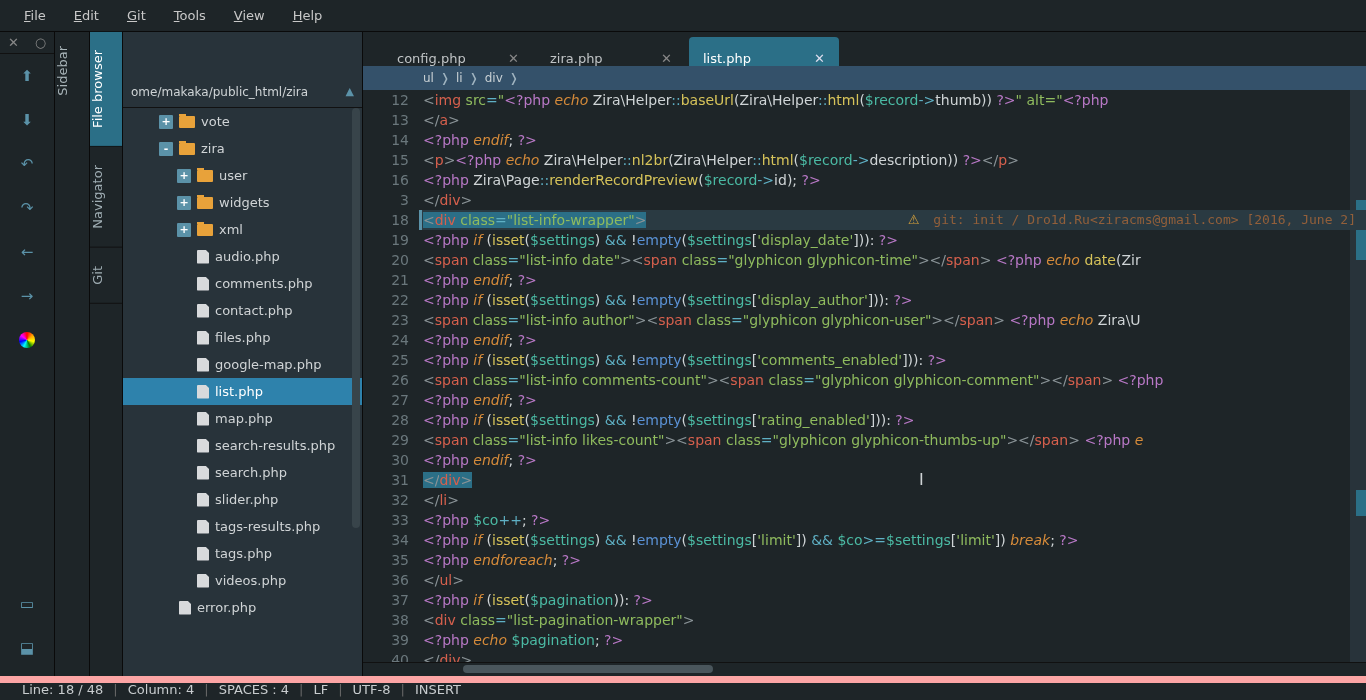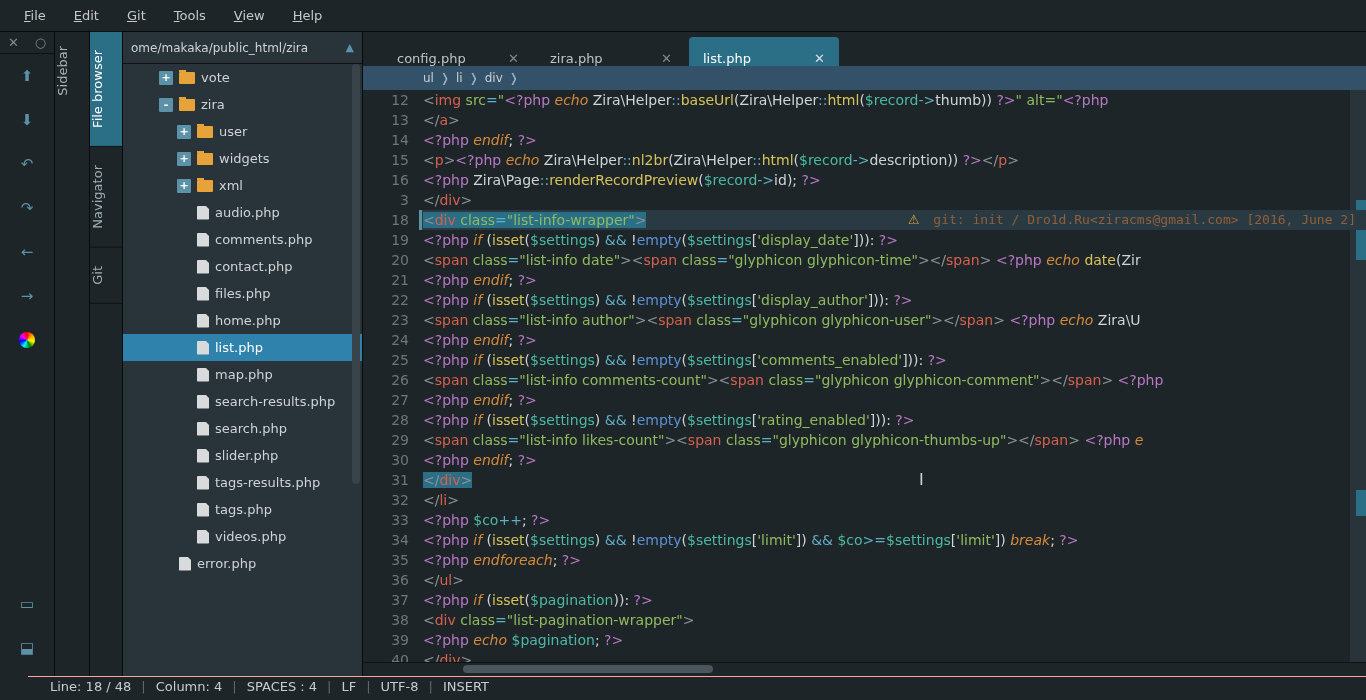--- a/index.html
+++ b/index.html
@@ -14,21 +14,21 @@
 .left-gutter .icons { display: flex; flex-direction: column; align-items: center; }
 .left-gutter .icon { width: 32px; height: 32px; display: flex; align-items: center; justify-content: center; color: #5b92a8; margin: 6px 0; cursor: pointer; font-size: 15px; }
 .left-gutter .spacer { flex: 1; }
 .left-gutter .bottom-icons { display: flex; flex-direction: column; align-items: center; padding-bottom: 6px; }
 .sidebar-col { width: 35px; background: #1e2528; display: flex; flex-direction: column; border-right: 1px solid #0a0a0a; }
 .sidebar-col .rotated { writing-mode: vertical-rl; transform: rotate(180deg); padding: 14px 0; text-align: center; color: #a8b4b8; font-size: 13px; cursor: pointer; }
 .panel-tabs { width: 33px; background: #1e2528; display: flex; flex-direction: column; border-right: 1px solid #0a0a0a; }
 .panel-tab { writing-mode: vertical-rl; transform: rotate(180deg); padding: 18px 0; text-align: center; color: #a0aeb4; font-size: 13px; cursor: pointer; border-top: 1px solid #111; }
 .panel-tab.active { background: #2b6f87; color: #fff; }
 .file-panel { width: 240px; background: #28333a; border-right: 1px solid #0a0a0a; display: flex; flex-direction: column; }
-.file-panel .path { height: 32px; display: flex; align-items: center; padding: 0 8px; color: #cfd4d6; font-size: 12px; border-bottom: 1px solid #111; }
+.file-panel .path { height: 32px; display: flex; align-items: center; padding: 0 8px; color: #cfd4d6; font-size: 12px; border-bottom: 1px solid #111; margin-top: 44px; }
 .file-panel .path .arrow { margin-left: auto; color: #5b92a8; font-size: 11px; }
 .tree { flex: 1; overflow: hidden; position: relative; }
 .tree-row { height: 27px; display: flex; align-items: center; color: #d0d4d6; font-size: 13px; cursor: pointer; white-space: nowrap; }
 .tree-row.selected { background: #2e82ac; color: #fff; }
 .tree-indent { display: inline-block; }
 .tree-toggle { width: 14px; height: 14px; display: inline-flex; align-items: center; justify-content: center; background: #5b92a8; color: #fff; font-size: 11px; font-weight: bold; margin-right: 6px; line-height: 1; border-radius: 1px; }
 .folder-icon { width: 16px; height: 12px; background: #e8a23a; margin-right: 6px; display: inline-block; border-radius: 1px; position: relative; }
 .folder-icon::before { content: ""; position: absolute; top: -2px; left: 0; width: 7px; height: 2px; background: #e8a23a; }
 .file-icon { width: 12px; height: 14px; background: #d8dadc; margin-right: 6px; display: inline-block; border-radius: 1px; position: relative; margin-left: 20px; clip-path: polygon(0 0, 70% 0, 100% 25%, 100% 100%, 0 100%); }
 .tree-scroll { position: absolute; right: 2px; top: 0; width: 8px; height: 420px; background: #38444a; border-radius: 4px; }
@@ -58,21 +58,21 @@
 .t-gray { color: #8a9397; }
 .t-white { color: #cfd4d6; }
 .git-annot { position: absolute; right: 10px; top: 0; color: #925f3a; font-family: monospace; font-size: 13px; display: flex; align-items: center; gap: 6px; }
 .warn-ico { color: #d6a03a; }
 .cursor-caret { position: absolute; color: #cfd4d6; font-size: 16px; }
 .hscroll { height: 14px; background: #1e2528; position: relative; border-top: 1px solid #111; }
 .hscroll .thumb { position: absolute; left: 100px; top: 2px; width: 250px; height: 8px; background: #4a565c; border-radius: 4px; }
 .overview { position: absolute; right: 0; top: 0; width: 16px; height: 100%; background: #28333a; }
 .overview .seg1 { position: absolute; right: 0; top: 110px; width: 10px; height: 60px; background: #2b6f87; }
 .overview .seg2 { position: absolute; right: 0; top: 400px; width: 10px; height: 26px; background: #2b6f87; }
-.statusbar { height: 20px; background: #1e2528; display: flex; align-items: center; padding: 0 12px; color: #c8ccce; font-size: 13px; border-top: 1px solid #fca5a5; margin-left: 28px; }
+.statusbar { height: 20px; background: #1e2528; display: flex; align-items: center; padding: 0 12px; color: #c8ccce; font-size: 13px; border-top: 7px solid #fca5a5; }
 .statusbar .sbitem { padding: 0 10px; }
 .statusbar .sep { color: #666; }
 .color-wheel { width: 16px; height: 16px; border-radius: 50%; background: conic-gradient(red,orange,yellow,green,cyan,blue,magenta,red); }
 </style>
 </head>
 <body>
 
 <div class="menubar" id="menubar">
     <div class="item"><span class="ul">F</span>ile</div>
     <div class="item"><span class="ul">E</span>dit</div>
@@ -169,21 +169,21 @@
           <span>contact.php</span>
         </div>
         <div class="tree-row">
           <span class="tree-indent" style="width:54px"></span>
           <span class="file-icon"></span>
           <span>files.php</span>
         </div>
         <div class="tree-row">
           <span class="tree-indent" style="width:54px"></span>
           <span class="file-icon"></span>
-          <span>home.php</span>
+          <span>google-map.php</span>
         </div>
         <div class="tree-row selected">
           <span class="tree-indent" style="width:54px"></span>
           <span class="file-icon"></span>
           <span>list.php</span>
         </div>
         <div class="tree-row">
           <span class="tree-indent" style="width:54px"></span>
           <span class="file-icon"></span>
           <span>map.php</span>

